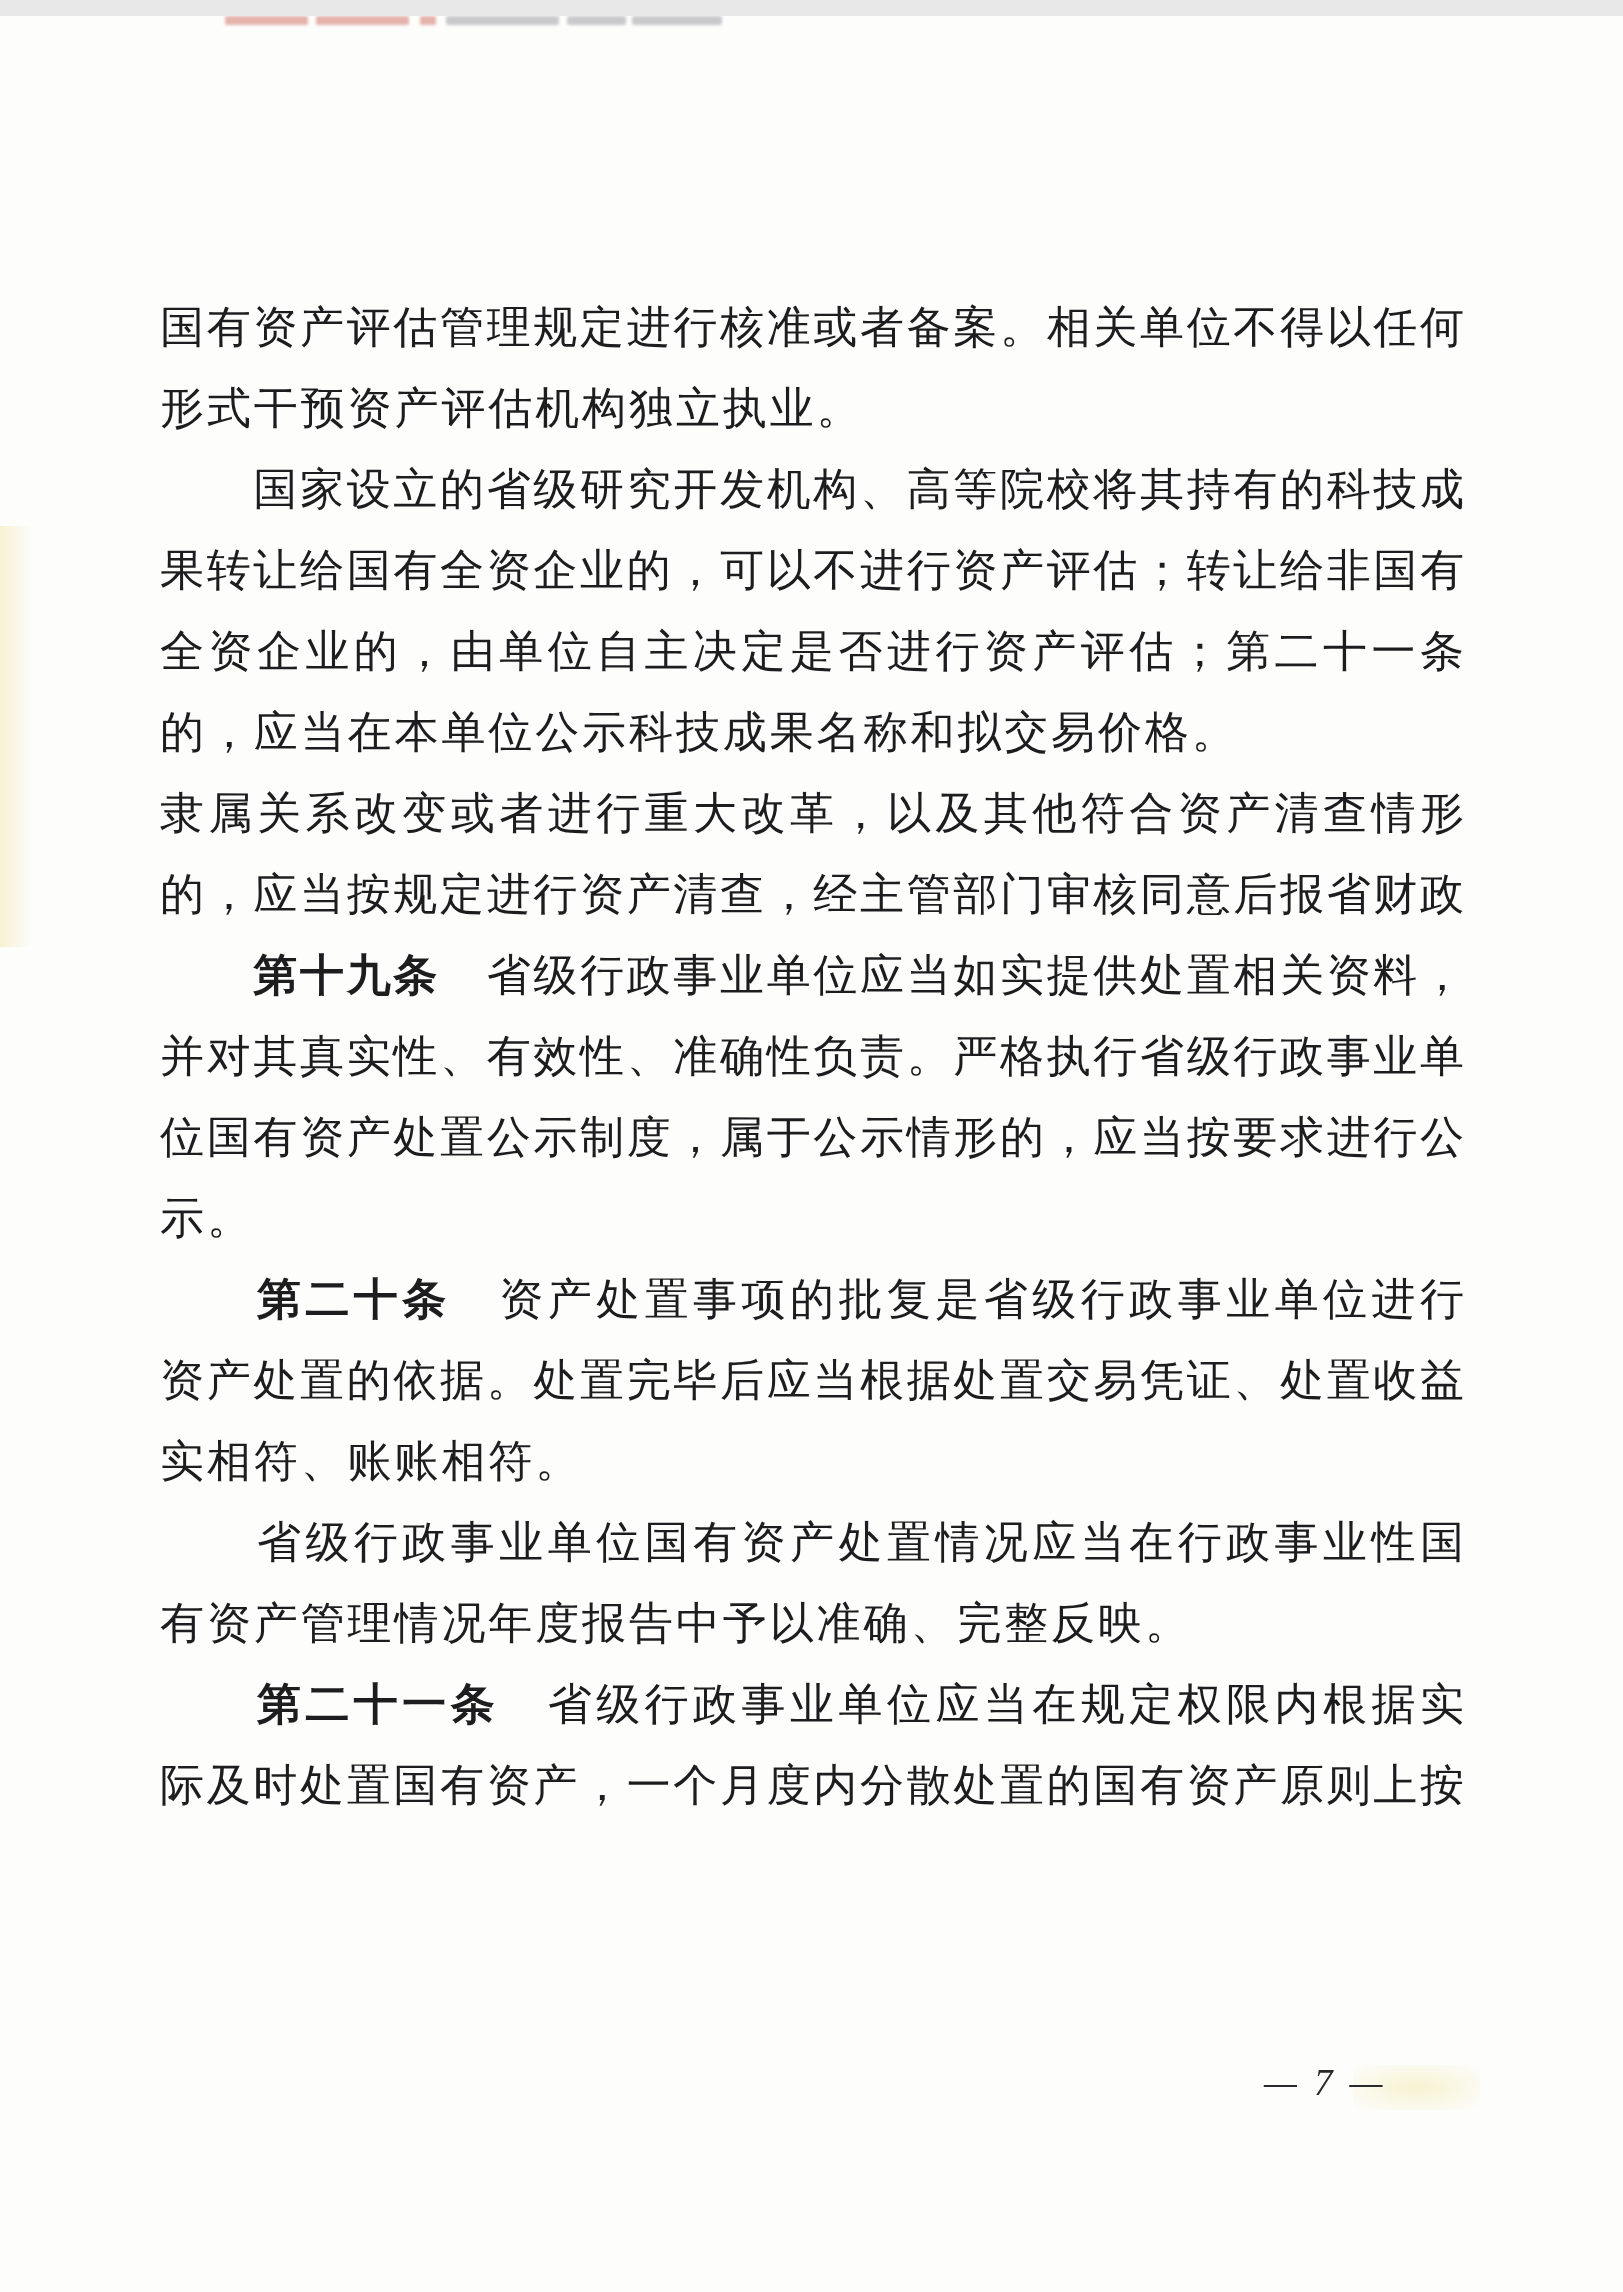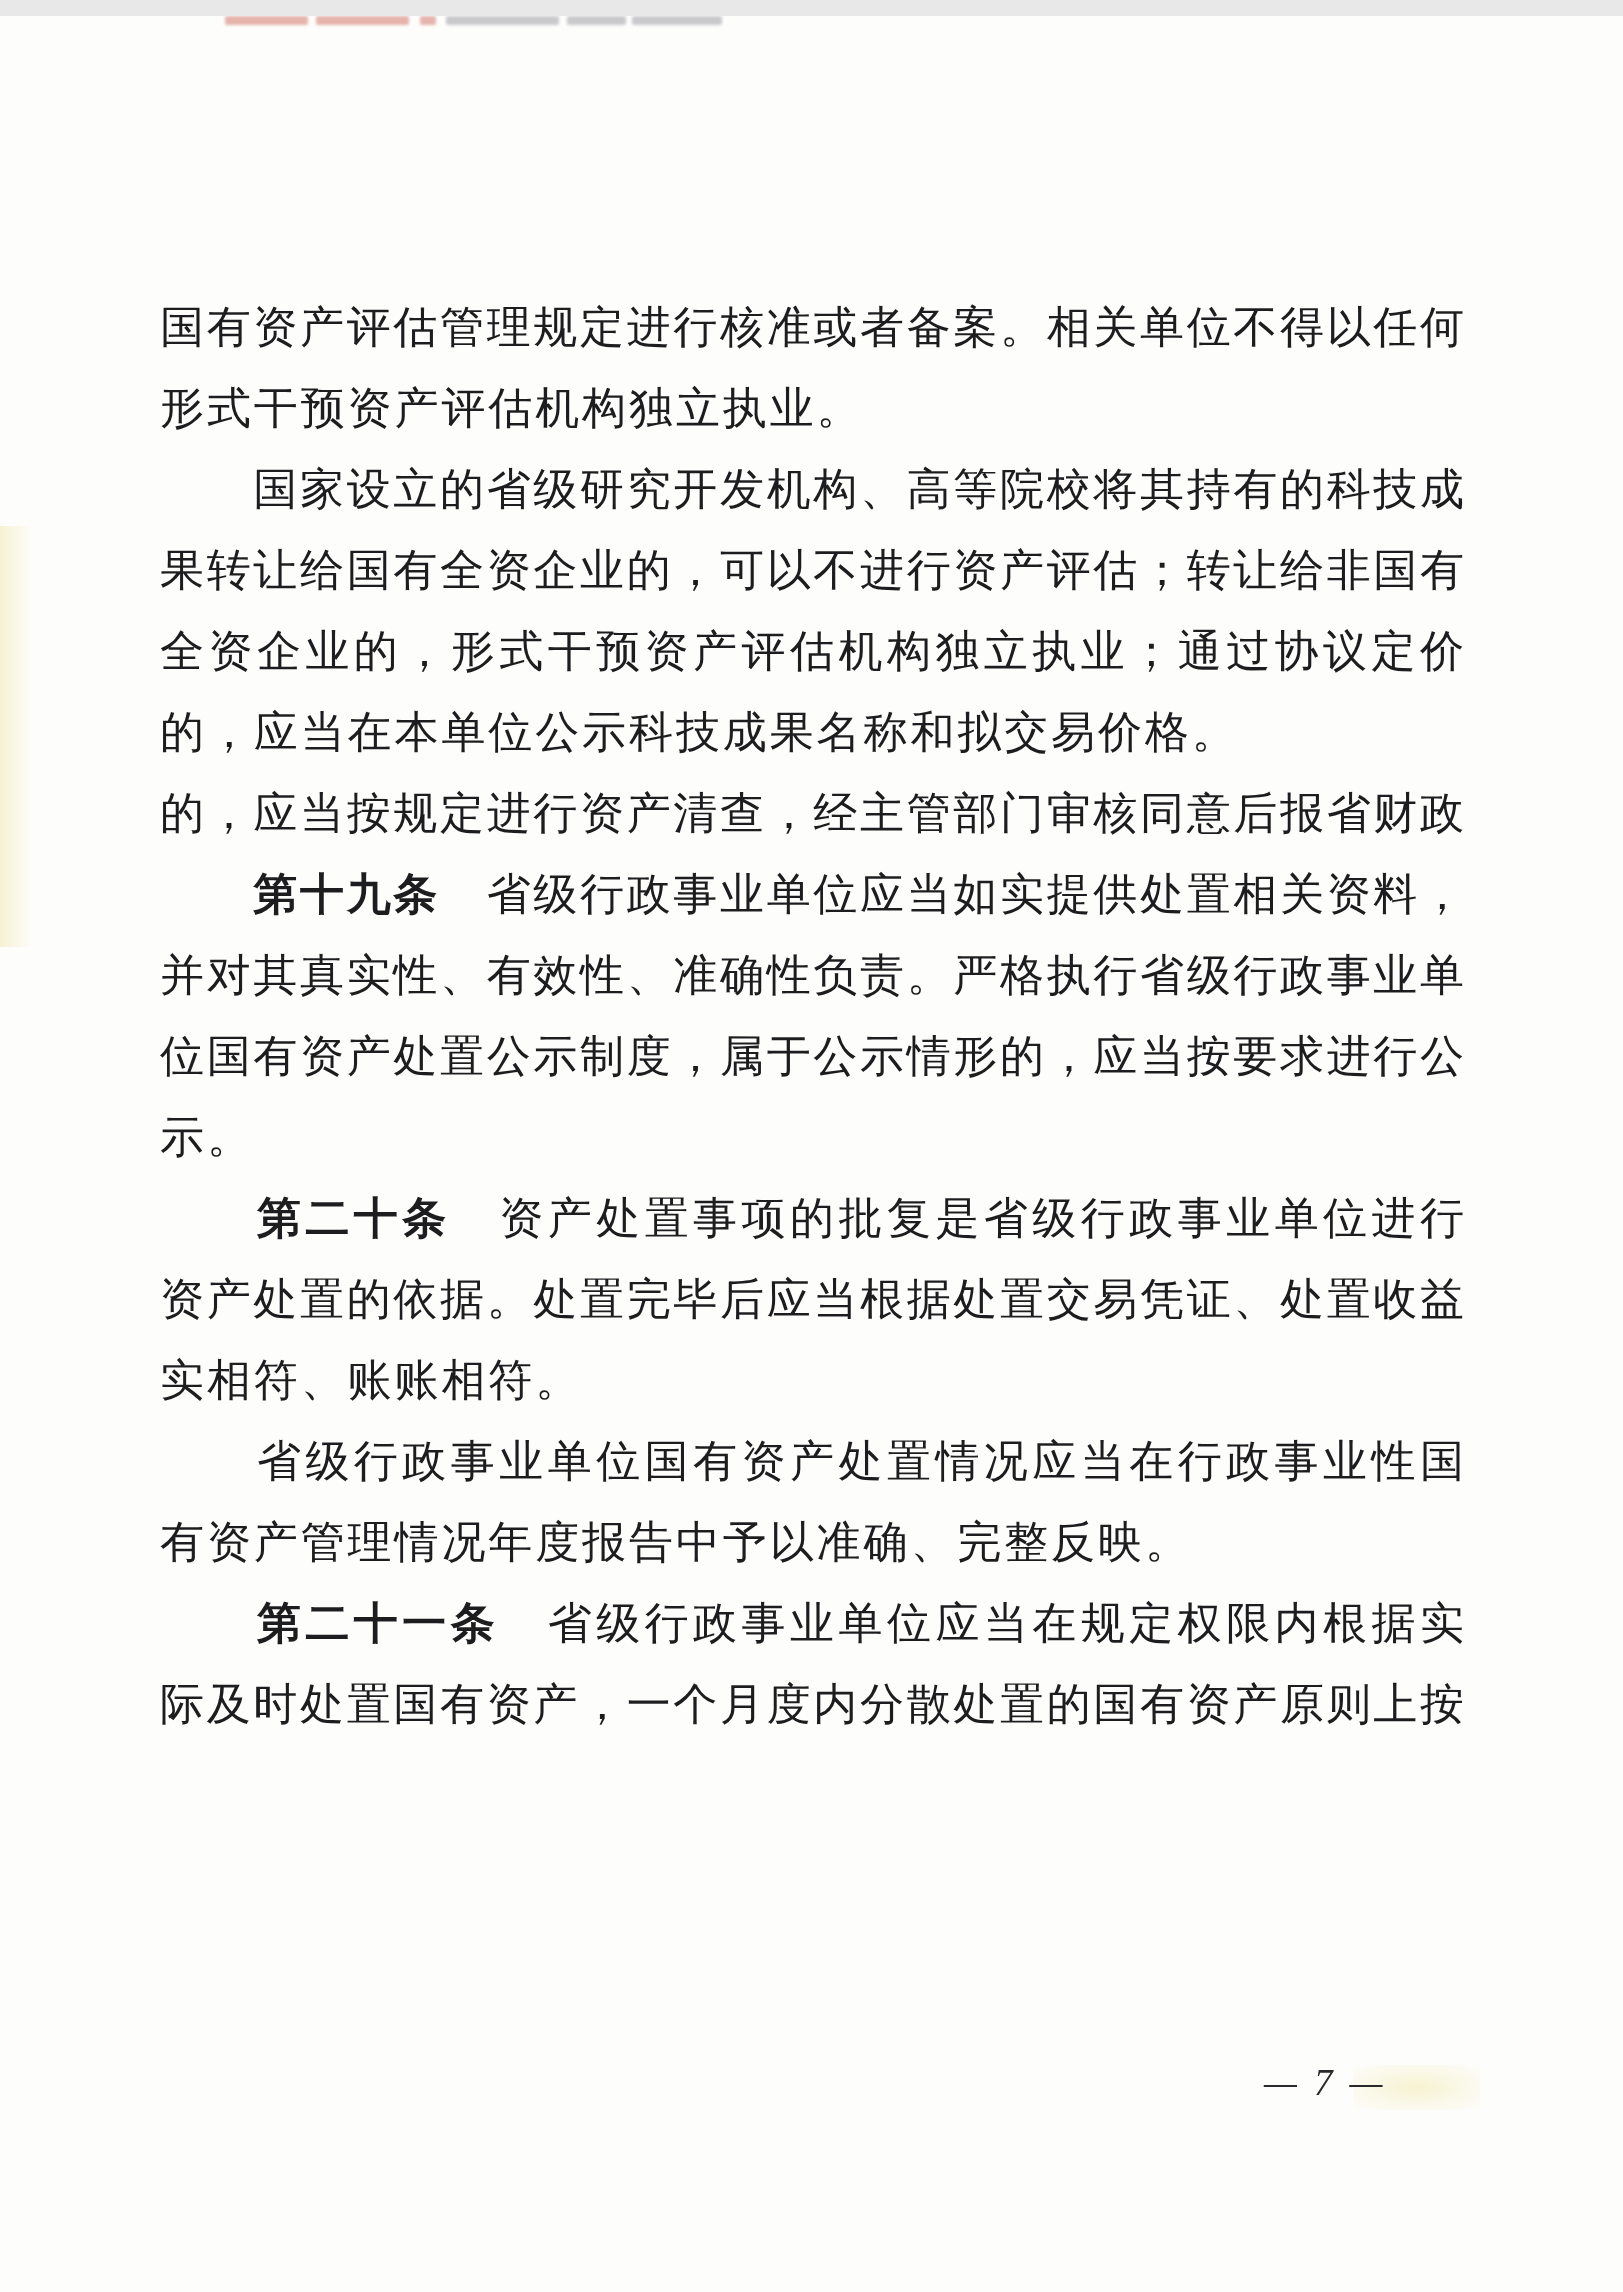--- a/index.html
+++ b/index.html
@@ -84,22 +84,23 @@
   <span class="artifact gray" style="left:567px; width:59px;"></span>
   <span class="artifact gray" style="left:632px; width:90px;"></span>
 
   <div class="left-tint"></div>
 
   <div class="body-text">
     <div class="line"><span class="art"></span><span>国有资产评估管理规定进行核准或者备案。相关单位不得以任何</span></div>
     <div class="line end"><span class="art"></span><span>形式干预资产评估机构独立执业。</span></div>
     <div class="line"><span class="art"></span><span>　　国家设立的省级研究开发机构、高等院校将其持有的科技成</span></div>
     <div class="line"><span class="art"></span><span>果转让给国有全资企业的，可以不进行资产评估；转让给非国有</span></div>
-    <div class="line"><span class="art"></span><span>全资企业的，形式干预资产评估机构独立执业；通过协议定价</span></div>
+    <div class="line"><span class="art"></span><span>全资企业的，由单位自主决定是否进行资产评估；第二十一条</span></div>
     <div class="line end"><span class="art"></span><span>的，应当在本单位公示科技成果名称和拟交易价格。</span></div>
+    <div class="line"><span class="art"></span><span>隶属关系改变或者进行重大改革，以及其他符合资产清查情形</span></div>
     <div class="line"><span class="art"></span><span>的，应当按规定进行资产清查，经主管部门审核同意后报省财政</span></div>
     <div class="line"><span class="art">　　第十九条</span><span>　省级行政事业单位应当如实提供处置相关资料，</span></div>
     <div class="line"><span class="art"></span><span>并对其真实性、有效性、准确性负责。严格执行省级行政事业单</span></div>
     <div class="line"><span class="art"></span><span>位国有资产处置公示制度，属于公示情形的，应当按要求进行公</span></div>
     <div class="line end"><span class="art"></span><span>示。</span></div>
     <div class="line"><span class="art">　　第二十条</span><span>　资产处置事项的批复是省级行政事业单位进行</span></div>
     <div class="line"><span class="art"></span><span>资产处置的依据。处置完毕后应当根据处置交易凭证、处置收益</span></div>
     <div class="line end"><span class="art"></span><span>实相符、账账相符。</span></div>
     <div class="line"><span class="art"></span><span>　　省级行政事业单位国有资产处置情况应当在行政事业性国</span></div>
     <div class="line end"><span class="art"></span><span>有资产管理情况年度报告中予以准确、完整反映。</span></div>

